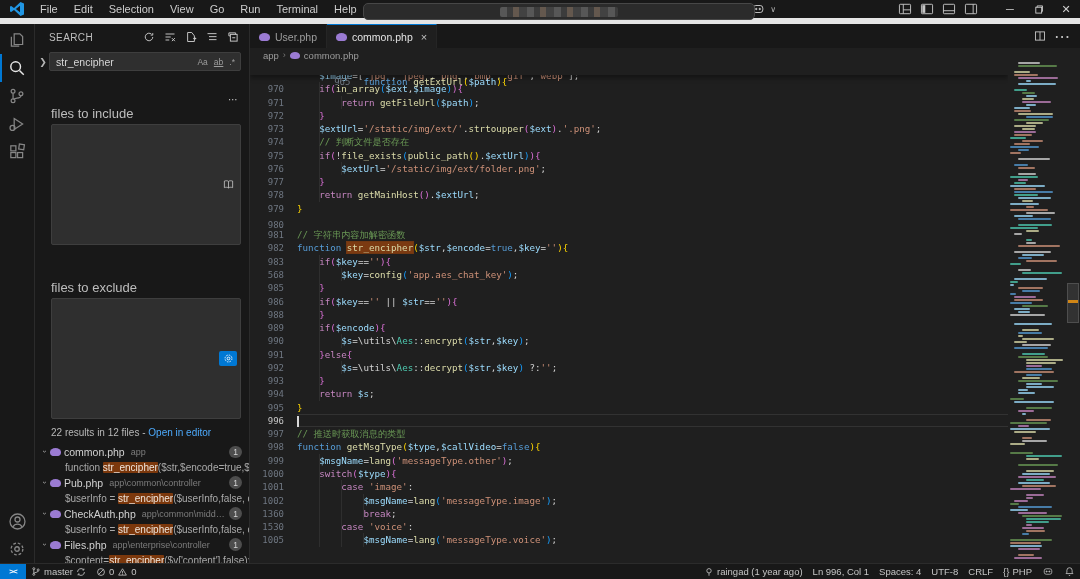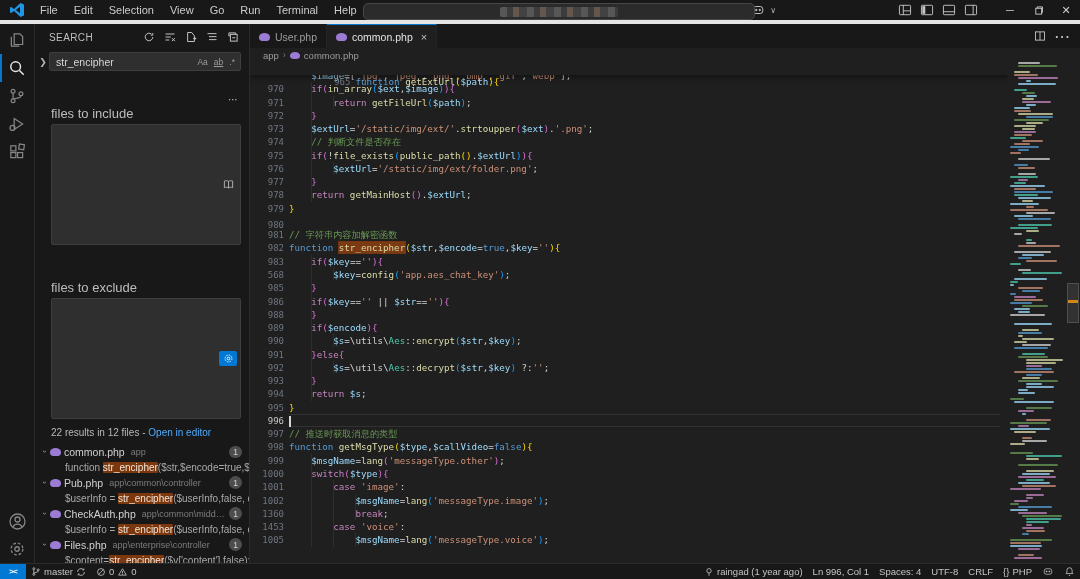--- a/index.html
+++ b/index.html
@@ -2,21 +2,21 @@
 <html><head>
 <meta charset="utf-8">
 <style>
   html,body{margin:0;padding:0;background:#101010;}
   *{box-sizing:border-box;}
   .app{width:1080px;height:579px;display:flex;flex-direction:column;background:#181818;
        font-family:"Liberation Sans","DejaVu Sans",sans-serif;color:#cccccc;overflow:hidden;position:relative;}
 
   
   .titlebar{height:24px;flex:0 0 24px;display:flex;align-items:center;background:#181818;
-            border-bottom:4px solid #e5e5e5;position:relative;font-size:11px;}
+            border-bottom:6px solid #e5e5e5;position:relative;font-size:11px;}
   .vscode-logo{width:16px;height:16px;margin:0 8px 0 9px;flex:0 0 auto;}
   .menubar{display:flex;gap:2px;}
   .menu-item{padding:2px 7px;border-radius:4px;color:#cccccc;cursor:pointer;}
   .nav-arrows{display:flex;gap:10px;margin-left:14px;font-size:12px;}
   .nav-back{color:#c5c5c5;} .nav-fwd{color:#6a6a6a;}
   .cmd-center{position:absolute;left:363px;top:3px;width:392px;height:17px;background:#2b2b2b;
               border:1px solid #474747;border-radius:5px;display:flex;align-items:center;justify-content:center;}
   .redacted{width:118px;height:10px;border-radius:2px;filter:blur(.7px);opacity:.9;
             background:repeating-linear-gradient(90deg,#5c5c5c 0 7px,#3e3e3e 7px 13px,#6b5d52 13px 19px,#454545 19px 27px);}
   .title-right{margin-left:auto;display:flex;align-items:center;height:100%;}
@@ -85,21 +85,21 @@
   .tab-actions{margin-left:auto;display:flex;align-items:center;gap:8px;padding-right:10px;color:#c5c5c5;}
   .breadcrumb{height:14px;flex:0 0 14px;display:flex;align-items:center;gap:4px;padding-left:13px;
               font-size:9.5px;color:#9d9d9d;background:#1f1f1f;}
   .bc-sep{color:#7a7a7a;font-size:9px;}
   .bc-item{cursor:pointer;}
 
   .code-area{flex:1;position:relative;overflow:hidden;background:#1f1f1f;
              font-family:"DejaVu Sans Mono","Liberation Mono",monospace;font-size:9.2px;}
   .lines-wrap{position:absolute;left:0;top:0;right:72px;bottom:0;overflow:hidden;}
   .code-line{height:13.28px;line-height:13.28px;white-space:pre;}
-  .code-line .ln{display:inline-block;width:34px;text-align:right;color:#6e7681;margin-right:5px;font-size:9px;}
+  .code-line .ln{display:inline-block;width:34px;text-align:right;color:#6e7681;margin-right:13px;font-size:9px;}
   .code-line.current .ln{color:#c6c6c6;}
   .code-line .lc{display:inline-block;min-width:calc(100% - 47px);height:100%;}
   .code-line.current .lc{box-shadow:inset 0 1px 0 #323232,inset 0 -1px 0 #323232;}
   .sticky-row{position:relative;z-index:3;background:#1f1f1f;box-shadow:0 3px 5px rgba(0,0,0,.38);}
   .code-line.clip{position:relative;height:7px;overflow:hidden;}
   .code-line.clip .ln,.code-line.clip .lc{position:relative;top:-6px;}
   .cursor{display:inline-block;width:1.5px;height:10.5px;background:#d7d7d7;vertical-align:middle;margin-right:-1.5px;}
   .g1 .lc{background:no-repeat 22px 0/1px 100% linear-gradient(#2e2e2e,#2e2e2e);}
   .g2 .lc{background:no-repeat 22px 0/1px 100% linear-gradient(#2e2e2e,#2e2e2e),no-repeat 44px 0/1px 100% linear-gradient(#2e2e2e,#2e2e2e);}
   .g3 .lc{background:no-repeat 22px 0/1px 100% linear-gradient(#2e2e2e,#2e2e2e),no-repeat 44px 0/1px 100% linear-gradient(#2e2e2e,#2e2e2e),no-repeat 66px 0/1px 100% linear-gradient(#2e2e2e,#2e2e2e);}
@@ -448,21 +448,21 @@
               <div class="code-line g1"><span class="ln">994</span><span class="lc"><span class="tk-ct">    return </span><span class="tk-var">$s</span><span class="tk-pn">;</span></span></div>
               <div class="code-line"><span class="ln">995</span><span class="lc"><span class="tk-b1">}</span></span></div>
               <div class="code-line current"><span class="ln">996</span><span class="lc"><span class="cursor"></span></span></div>
               <div class="code-line"><span class="ln">997</span><span class="lc"><span class="tk-cm">// 推送时获取消息的类型</span></span></div>
               <div class="code-line"><span class="ln">998</span><span class="lc"><span class="tk-kw">function </span><span class="tk-fn">getMsgType</span><span class="tk-b1">(</span><span class="tk-var">$type</span><span class="tk-pn">,</span><span class="tk-var">$callVideo</span><span class="tk-pn">=</span><span class="tk-kw">false</span><span class="tk-b1">)</span><span class="tk-b1">{</span></span></div>
               <div class="code-line g1"><span class="ln">999</span><span class="lc"><span class="tk-var">    $msgName</span><span class="tk-pn">=</span><span class="tk-fn">lang</span><span class="tk-b2">(</span><span class="tk-str">'messageType.other'</span><span class="tk-b2">)</span><span class="tk-pn">;</span></span></div>
               <div class="code-line g1"><span class="ln">1000</span><span class="lc"><span class="tk-ct">    switch</span><span class="tk-b2">(</span><span class="tk-var">$type</span><span class="tk-b2">)</span><span class="tk-b2">{</span></span></div>
               <div class="code-line g2"><span class="ln">1001</span><span class="lc"><span class="tk-ct">        case </span><span class="tk-str">'image'</span><span class="tk-pn">:</span></span></div>
               <div class="code-line g3"><span class="ln">1002</span><span class="lc"><span class="tk-var">            $msgName</span><span class="tk-pn">=</span><span class="tk-fn">lang</span><span class="tk-b3">(</span><span class="tk-str">'messageType.image'</span><span class="tk-b3">)</span><span class="tk-pn">;</span></span></div>
               <div class="code-line g3"><span class="ln">1360</span><span class="lc"><span class="tk-ct">            break</span><span class="tk-pn">;</span></span></div>
-              <div class="code-line g2"><span class="ln">1453</span><span class="lc"><span class="tk-ct">        case </span><span class="tk-str">'voice'</span><span class="tk-pn">:</span></span></div>
+              <div class="code-line g2"><span class="ln">1530</span><span class="lc"><span class="tk-ct">        case </span><span class="tk-str">'voice'</span><span class="tk-pn">:</span></span></div>
               <div class="code-line g3"><span class="ln">1005</span><span class="lc"><span class="tk-var">            $msgName</span><span class="tk-pn">=</span><span class="tk-fn">lang</span><span class="tk-b3">(</span><span class="tk-str">'messageType.voice'</span><span class="tk-b3">)</span><span class="tk-pn">;</span></span></div>
             </div>
         </div>
         <div class="minimap" id="minimap">
             <div class="mm-line">
               <span class="mm-bar" style="margin-left: 10px; width: 22.1865px; background: rgb(212, 212, 212);"></span>
             </div>
             <div class="mm-line">
               <span class="mm-bar" style="margin-left: 10px; width: 38.7148px; background: rgb(106, 153, 85);"></span>
             </div>

